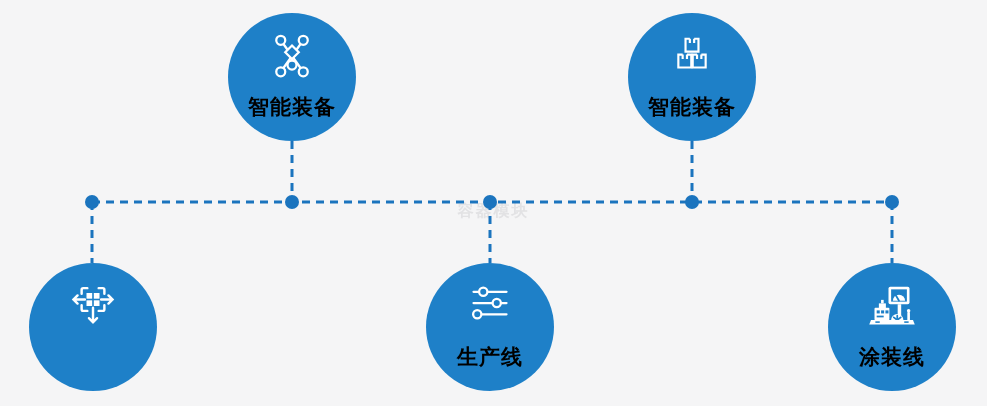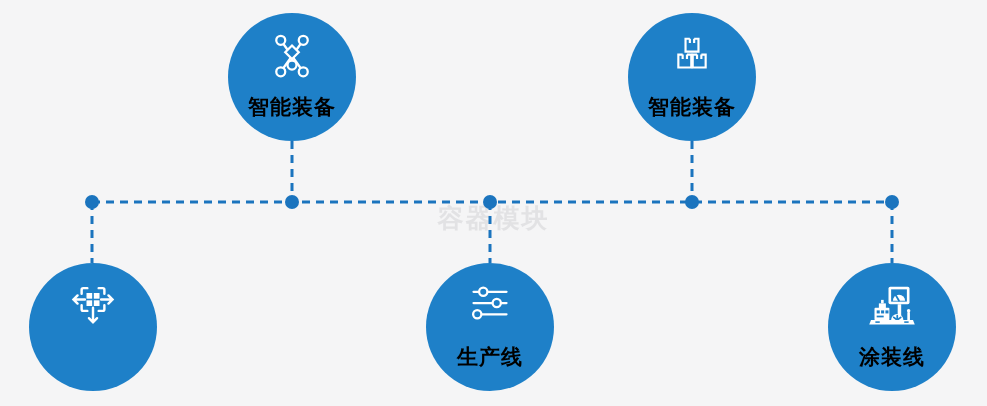--- a/index.html
+++ b/index.html
@@ -9,21 +9,21 @@
     --watermark:#e2e2e4;
     --icon:#ffffff;
   }
   html,body{margin:0;padding:0;background:var(--bg);}
   .stage{
     position:relative;width:987px;height:406px;background:var(--bg);
     font-family:"Liberation Sans","DejaVu Sans",sans-serif;overflow:hidden;
   }
   .watermark{
     position:absolute;left:0;top:201px;width:987px;text-align:center;
-    font-size:26px;font-weight:bold;letter-spacing:2px;color:var(--watermark);
+    font-size:16px;font-weight:bold;letter-spacing:2px;color:var(--watermark);
     z-index:1;user-select:none;
   }
   .connectors{position:absolute;left:0;top:0;z-index:2;}
   .connectors line{stroke:var(--connector);stroke-width:3;stroke-dasharray:8 6;}
   .connectors circle{fill:var(--connector);}
   .node{
     position:absolute;width:128px;height:128px;border-radius:50%;
     background:var(--circle);z-index:3;box-sizing:border-box;
     display:flex;flex-direction:column;align-items:center;
     padding-top:16px;cursor:pointer;

